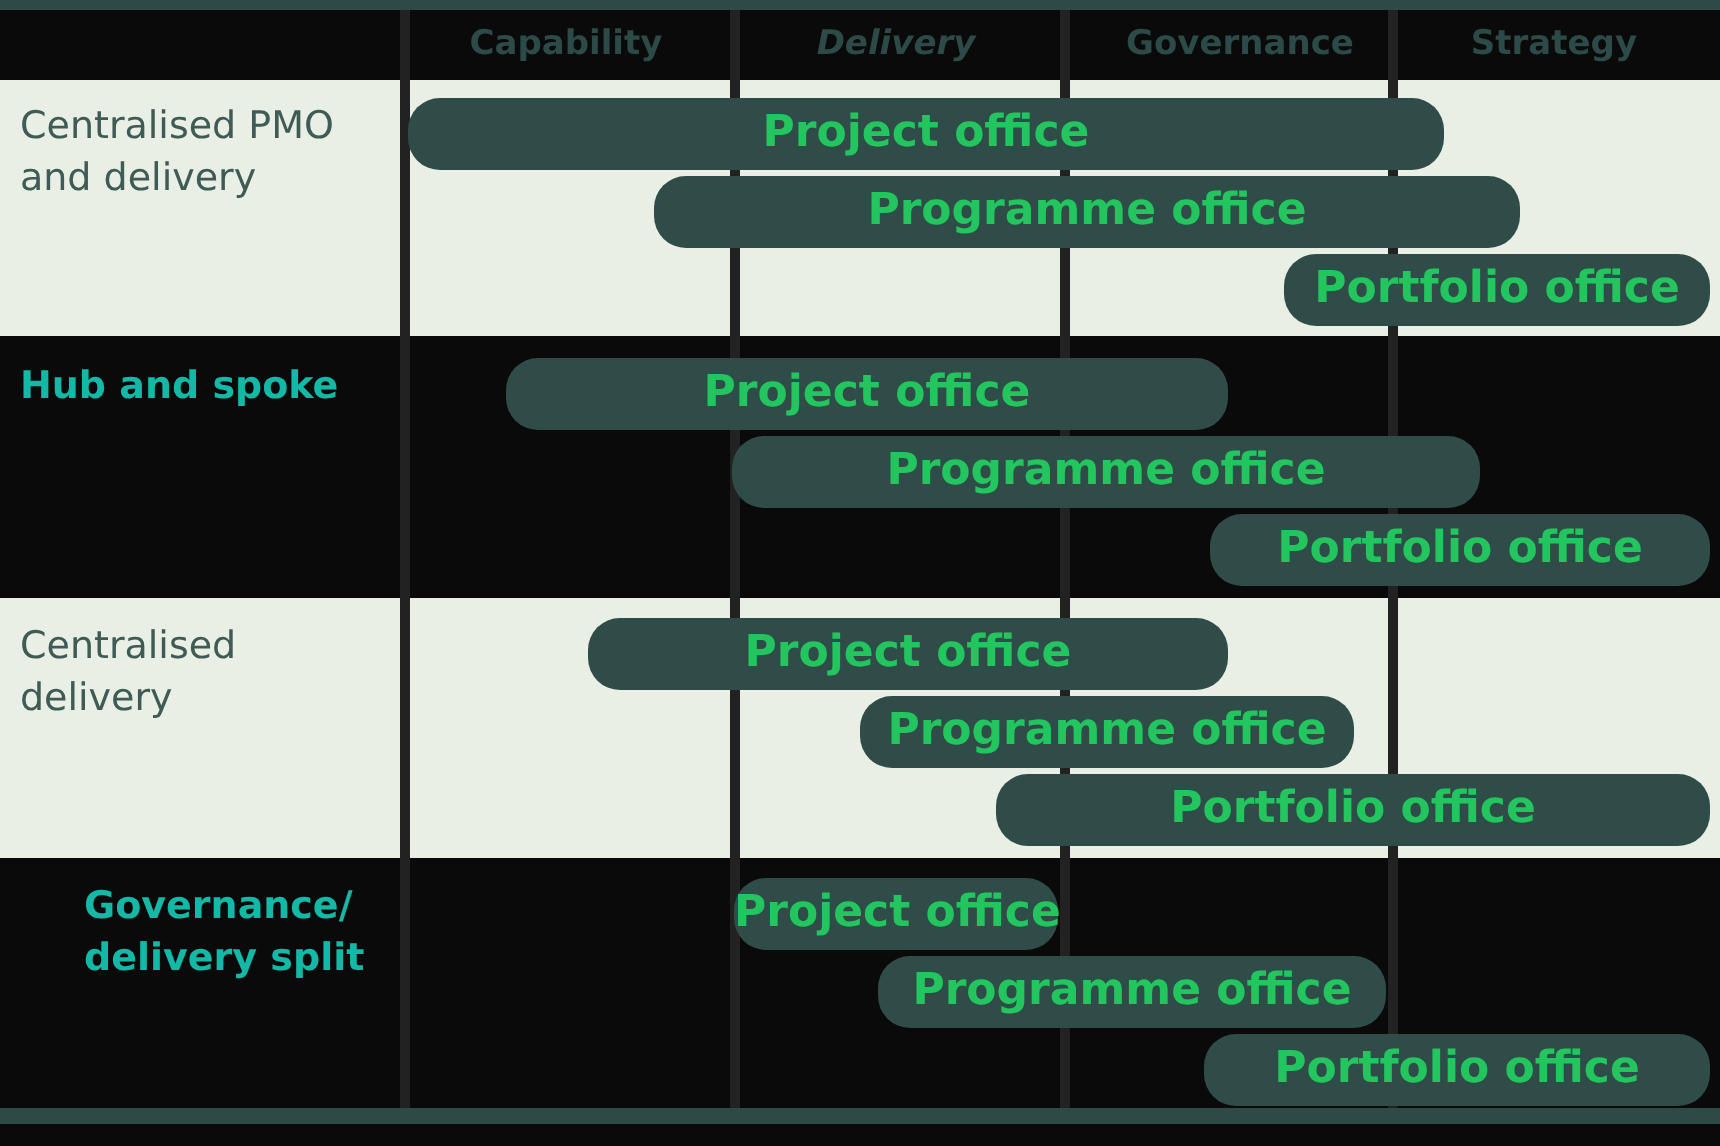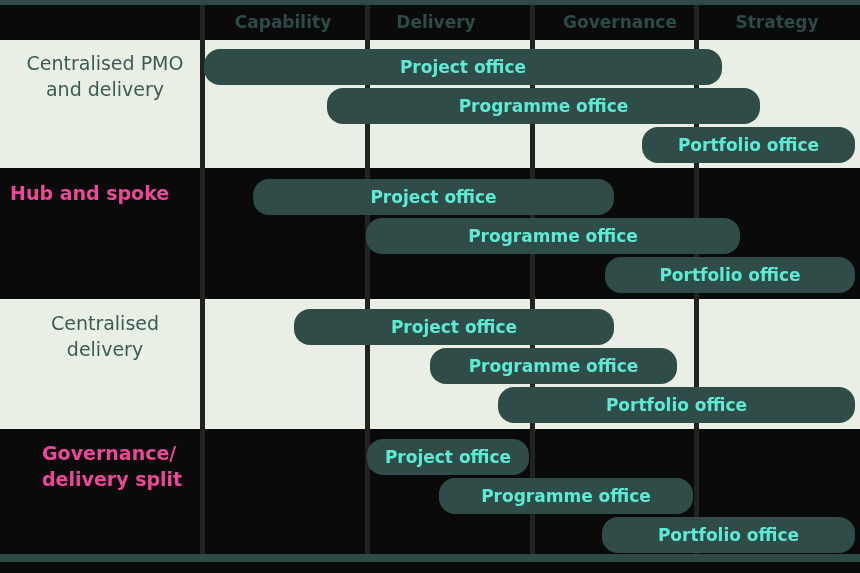--- a/index.html
+++ b/index.html
@@ -16,25 +16,25 @@
     position:absolute;top:5px;height:52px;line-height:35px;transform:translateX(-50%);
     font-size:17px;font-weight:700;color:#2c4a47;white-space:nowrap;text-align:center;
   }
   .row-bg{position:absolute;left:0;width:860px;}
   .row-bg.light{background:#e9efe4;}
   .gridline{position:absolute;top:5px;height:549px;width:5px;background:#222222;}
   .row-label{
     position:absolute;left:10px;width:190px;
     font-size:19px;line-height:26px;white-space:pre-line;
   }
-  .row-label.light{color:#3e5b56;font-weight:400;text-align:center;}
-  .row-label.dark{color:#ec4899;font-weight:700;}
+  .row-label.light{color:#3e5b56;font-weight:400;}
+  .row-label.dark{color:#14b8a6;font-weight:700;}
   .bar{
     position:absolute;height:36px;line-height:36px;border-radius:16px;
-    background:#2f4c48;color:#5eead4;font-size:17px;font-weight:700;
+    background:#2f4c48;color:#22c55e;font-size:22px;font-weight:700;
     text-align:center;white-space:nowrap;
   }
 </style>
 </head>
 <body>
 
 <div class="canvas">
   <div class="accent-strip accent-top"></div>
   <div class="header-band"></div>
   <div id="layer-rows">
@@ -42,21 +42,21 @@
       <div class="row-bg light" style="top: 299px; height: 130px;"></div>
     </div>
   <div id="layer-grid">
       <div class="gridline" style="left: 200px;"></div>
       <div class="gridline" style="left: 365px;"></div>
       <div class="gridline" style="left: 530px;"></div>
       <div class="gridline" style="left: 694px;"></div>
     </div>
   <div id="layer-headers">
       <div class="col-header" style="left: 283px;">Capability</div>
-      <div class="col-header" style="left: 436px;">Delivery</div>
+      <div class="col-header" style="left: 448px; font-style: italic;">Delivery</div>
       <div class="col-header" style="left: 620px;">Governance</div>
       <div class="col-header" style="left: 777px;">Strategy</div>
     </div>
   <div id="layer-content">
       <div class="row-label light" style="top: 50px;">Centralised PMO
 and delivery</div>
       <div class="bar" style="left: 204px; width: 518px; top: 49px; height: 36px;">Project office</div>
       <div class="bar" style="left: 327px; width: 433px; top: 88px; height: 36px;">Programme office</div>
       <div class="bar" style="left: 642px; width: 213px; top: 127px; height: 36px;">Portfolio office</div>
       <div class="row-label dark" style="top: 180px;">Hub and spoke</div>

